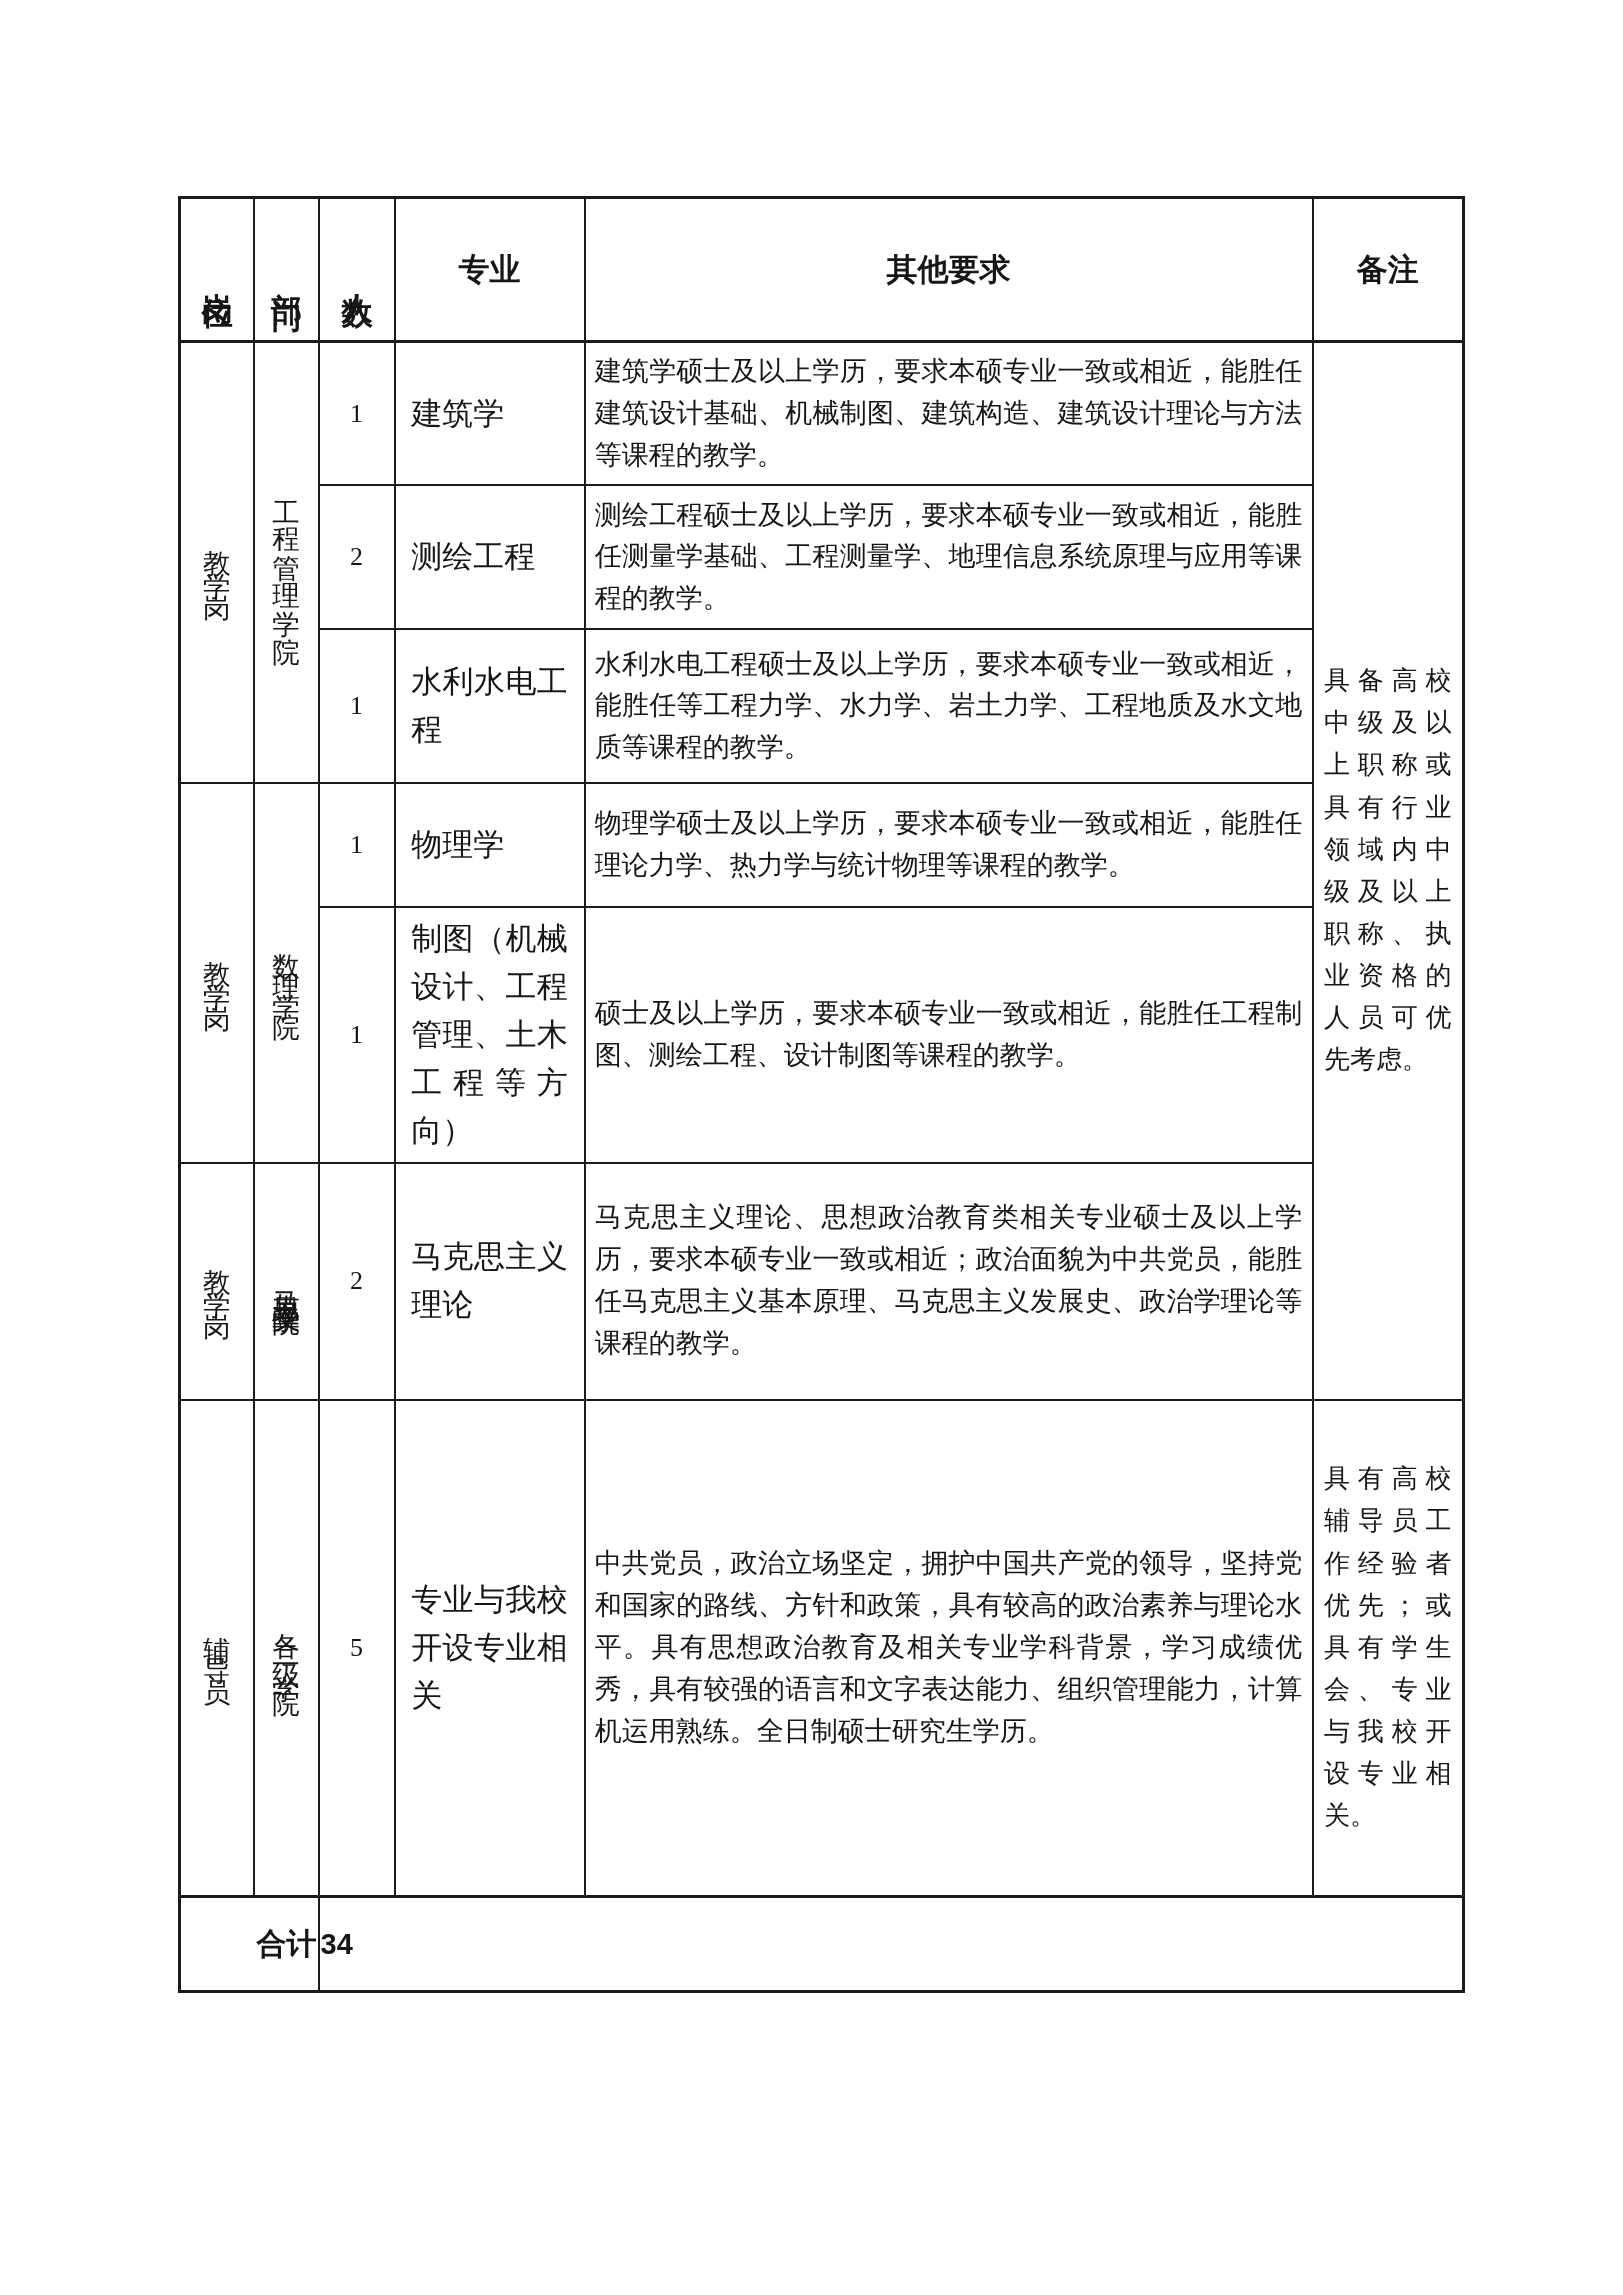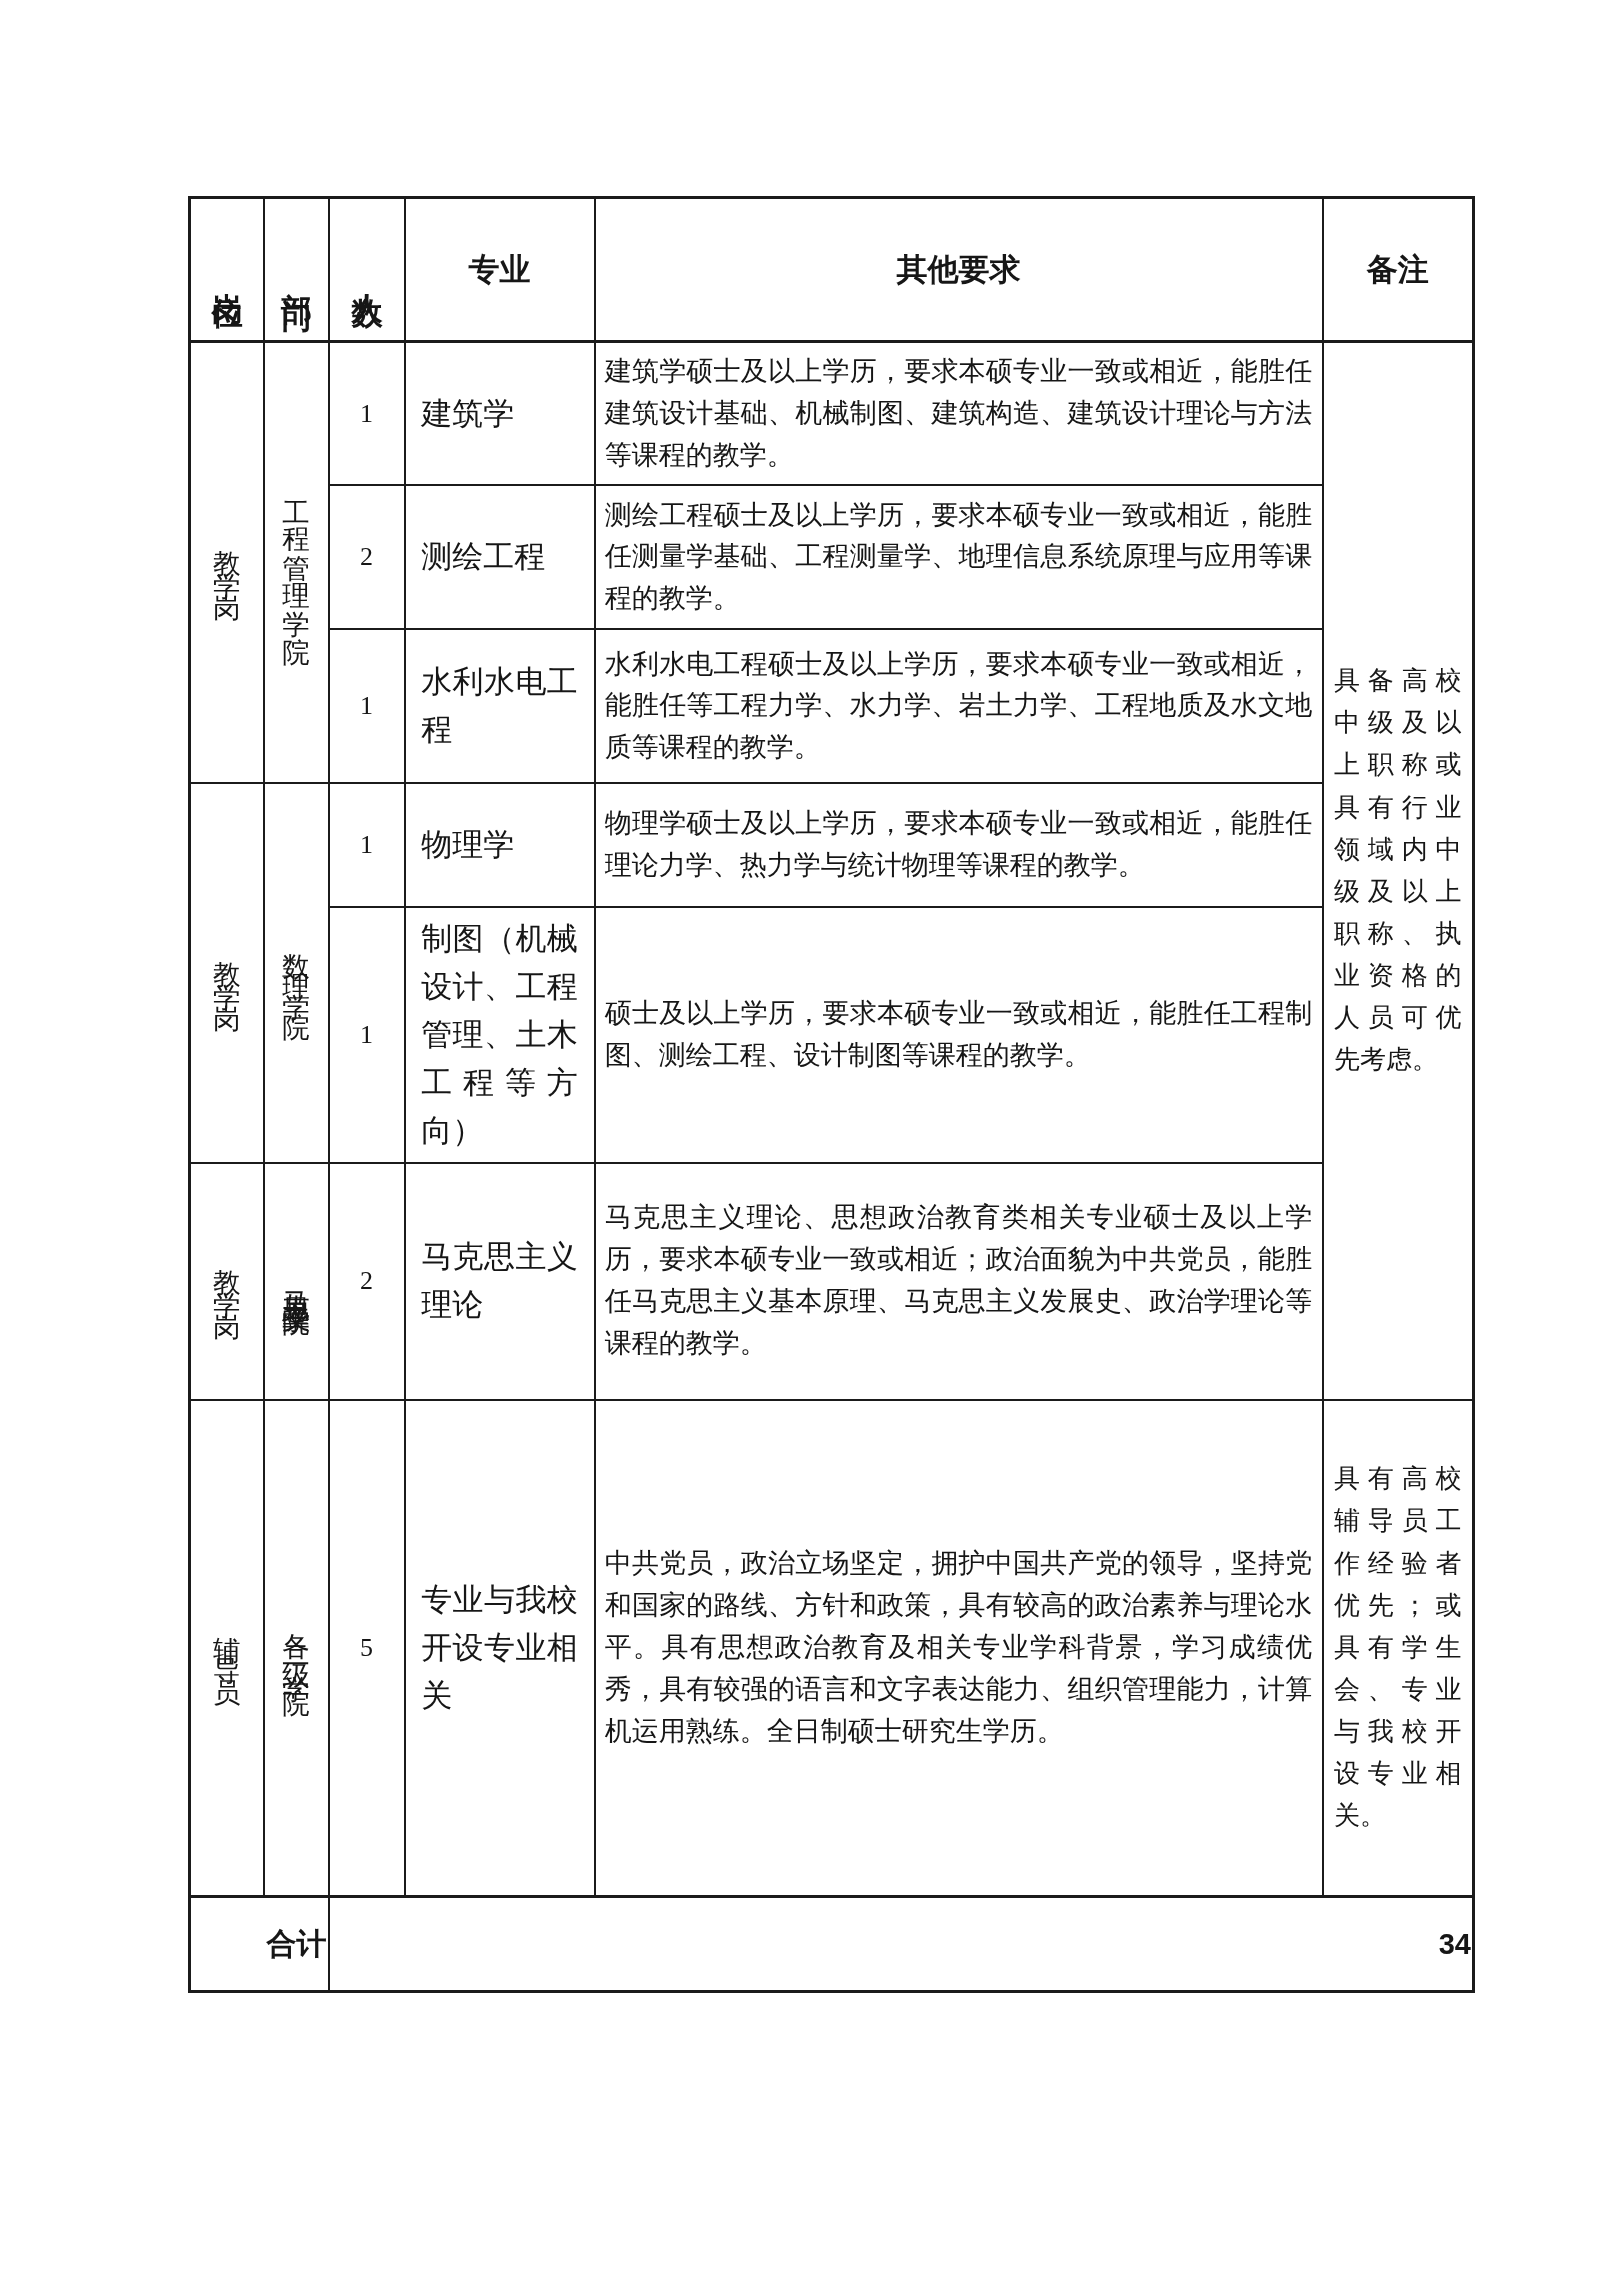--- a/index.html
+++ b/index.html
@@ -4,21 +4,21 @@
 <style>
   html,body { margin:0; padding:0; }
   body {
     width:1623px; height:2295px;
     background:#ffffff;
     position:relative;
     font-family:"Liberation Serif", serif;
     color:#161616;
   }
   table.sheet {
-    position:absolute; left:188px; top:196px;
+    position:absolute; left:178px; top:196px;
     width:1284px;
     border-collapse:collapse;
     table-layout:fixed;
     border:3.3px solid #1b1b1b;
   }
   td { border:2px solid #1b1b1b; vertical-align:middle; overflow:hidden; }
   tr.header-row td { border-bottom-width:3.3px; }
   tr.footer-row td { border-top-width:3.3px; }
 
   
@@ -71,21 +71,21 @@
   .total-label {
     font-family:"Liberation Sans", sans-serif;
     font-weight:bold;
     font-size:30px;
     text-align:right;
   }
   .total-value {
     font-family:"Liberation Sans", sans-serif;
     font-weight:bold;
     font-size:29px;
-    text-align:right;
+    text-align:left;
   }
 </style>
 </head>
 <body>
 
 <table class="sheet">
   <colgroup>
     <col style="width:74px">
     <col style="width:65px">
     <col style="width:76px">

